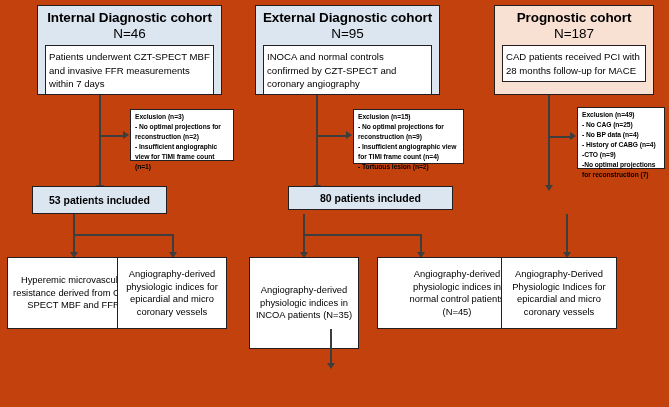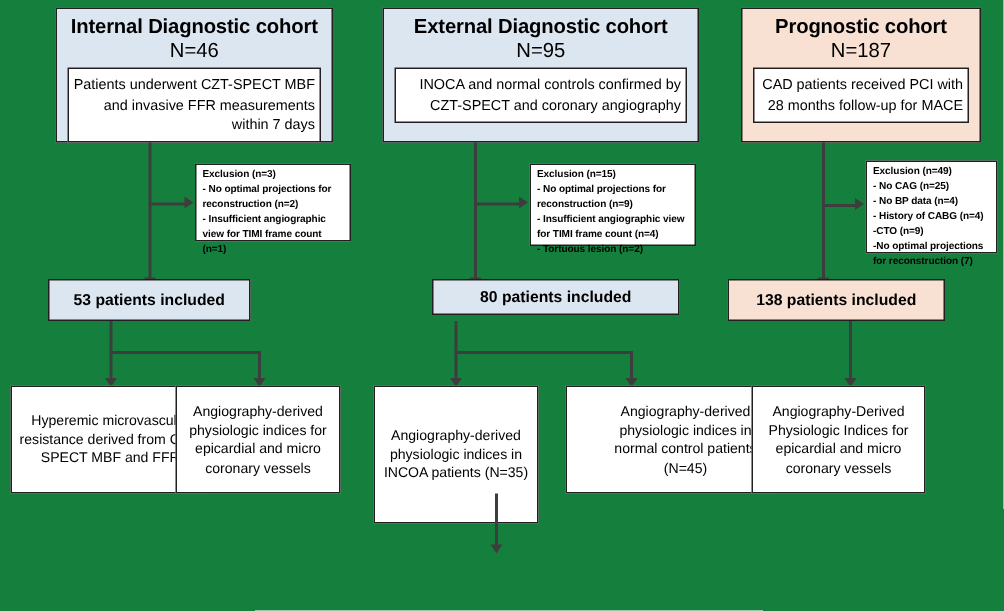--- a/index.html
+++ b/index.html
@@ -8,21 +8,21 @@
     background: #ffffff;
   }
   body {
     font-family: "Liberation Sans", sans-serif;
     color: #000000;
   }
   #canvas {
     position: relative;
     width: 669px;
     height: 407px;
-    background: #15803d;
+    background: #c2410c;
     overflow: hidden;
   }
   .box {
     position: absolute;
     box-sizing: border-box;
     border: 1.5px solid #231f20;
     background: #ffffff;
     display: flex;
     align-items: center;
     justify-content: center;
@@ -48,21 +48,21 @@
     font-size: 13.5px;
     text-align: center;
     line-height: 1.15;
     padding-bottom: 2px;
   }
   .cohort-inner {
     border: 1.5px solid #231f20;
     background: #ffffff;
     margin: 2px 7px 5px 7px;
     font-size: 9.6px;
-    text-align: right;
+    text-align: left;
     line-height: 1.38;
     padding: 4px 3px 4px 3px;
   }
   .excl {
     position: absolute;
     box-sizing: border-box;
     border: 1.5px solid #231f20;
     background: #ffffff;
     font-size: 6.7px;
     font-weight: bold;
@@ -113,21 +113,21 @@
 <body>
 
 <div id="canvas">
 
   <div class="box cohort-outer cohort-blue" style="left: 37px; top: 5px; width: 185px; height: 90px; background: rgb(220, 230, 241);">
     <div class="cohort-title">Internal Diagnostic cohort</div>
     <div class="cohort-n">N=46</div>
     <div class="cohort-inner">Patients underwent CZT-SPECT MBF and invasive FFR measurements within 7 days</div>
   </div>
 
-  <div class="box cohort-outer cohort-blue" style="left: 255px; top: 5px; width: 211px; height: 90px; background: rgb(220, 230, 241);">
+  <div class="box cohort-outer cohort-blue" style="left: 255px; top: 5px; width: 185px; height: 90px; background: rgb(220, 230, 241);">
     <div class="cohort-title">External Diagnostic cohort</div>
     <div class="cohort-n">N=95</div>
     <div class="cohort-inner">INOCA and normal controls confirmed by CZT-SPECT and coronary angiography</div>
   </div>
 
   <div class="box cohort-outer cohort-peach" style="left: 494px; top: 5px; width: 160px; height: 90px; background: rgb(248, 224, 210);">
     <div class="cohort-title">Prognostic cohort</div>
     <div class="cohort-n">N=187</div>
     <div class="cohort-inner">CAD patients received PCI with 28 months follow-up for MACE</div>
   </div>
@@ -164,21 +164,20 @@
     <div>Exclusion (n=49)</div>
     <div>- No CAG (n=25)</div>
     <div>- No BP data (n=4)</div>
     <div>- History of CABG (n=4)</div>
     <div>-CTO (n=9)</div>
     <div class="wrap">-No optimal projections for reconstruction (7)</div>
   </div>
 
   <div class="box included included-blue" style="left: 32px; top: 186px; width: 135px; height: 28px; background: rgb(220, 230, 241);">53 patients included</div>
   <div class="box included included-blue" style="left: 288px; top: 186px; width: 165px; height: 24px; background: rgb(220, 230, 241);">80 patients included</div>
-  <div class="box included included-peach" style="left: 485px; top: 186px; width: 145px; height: 28px; background: rgb(248, 224, 210);">138 patients included</div>
 
   <div class="ln ln-v" style="left:73px; top:214px; height:42px;"></div>
   <div class="arrow-down" style="left:70px; top:252px;"></div>
 
   <div class="ln ln-h" style="left:73px; top:234px; width:100px;"></div>
   <div class="ln ln-v" style="left:172px; top:234px; height:22px;"></div>
   <div class="arrow-down" style="left:169px; top:252px;"></div>
 
   <div class="ln ln-v" style="left:303px; top:214px; height:42px;"></div>
   <div class="arrow-down" style="left:300px; top:252px;"></div>

